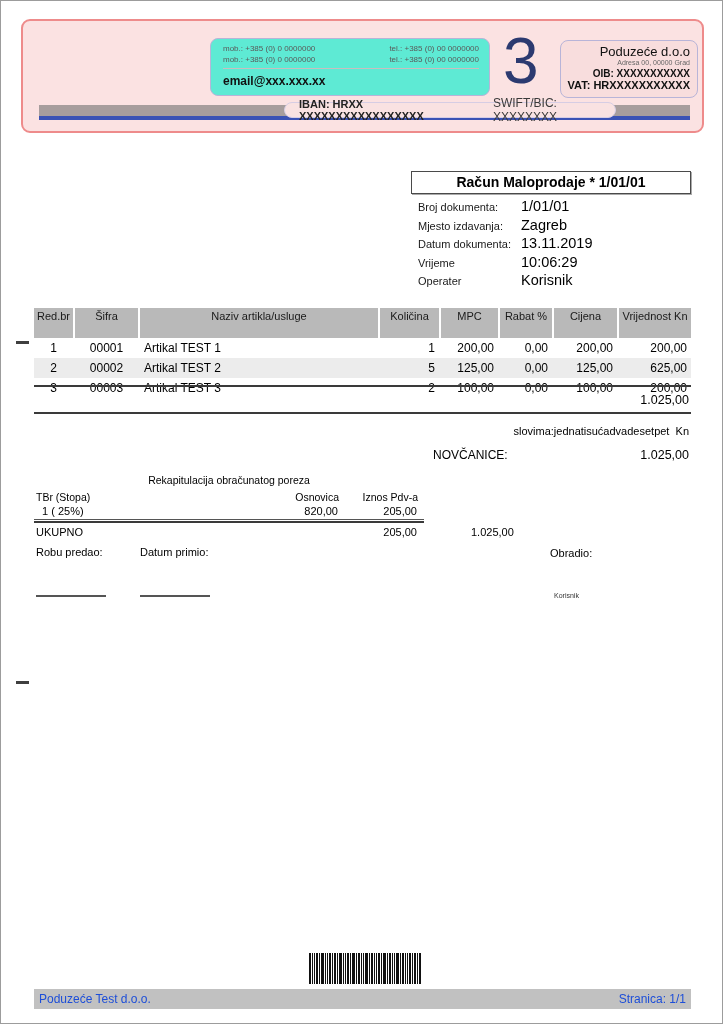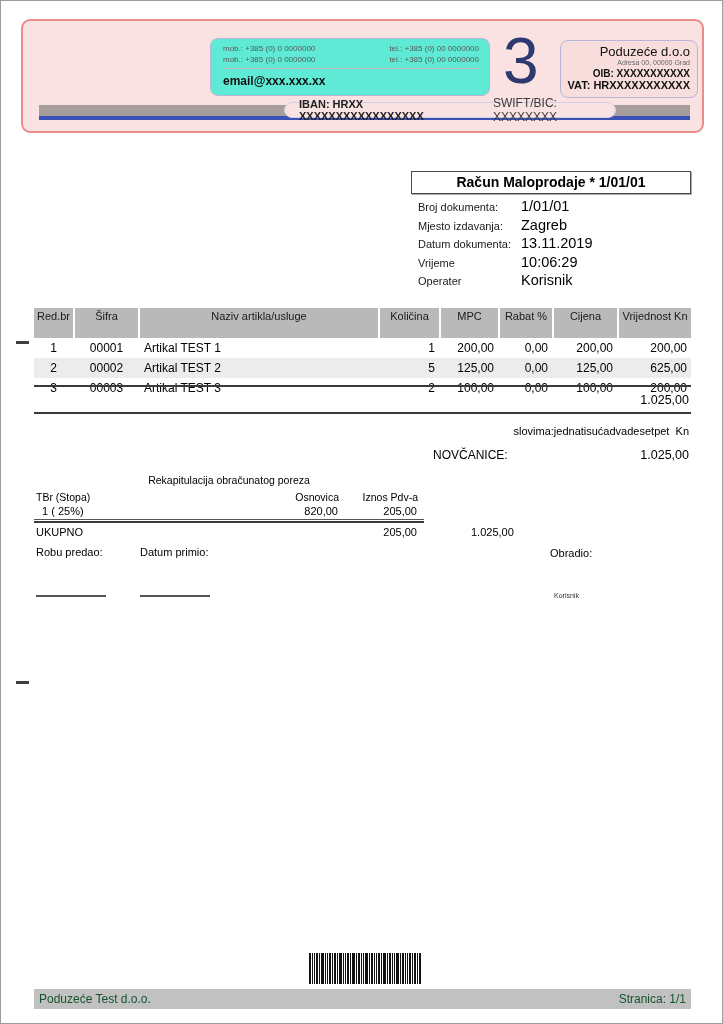--- a/index.html
+++ b/index.html
@@ -105,21 +105,21 @@
   .sig-processed { position:absolute; left:549px; top:546px; font-size:11px; }
   .sig-line { position:absolute; top:594px; width:70px; height:2px; background:#555; }
   .sig-line-1 { left:35px; } .sig-line-2 { left:139px; }
   .sig-operator { position:absolute; left:553px; top:591px; font-size:7px; color:#333; }
 
   
   .barcode { position:absolute; left:308px; top:952px; }
   .footer-bar {
     position:absolute; left:33px; top:988px; width:657px; height:20px;
     background:#c1c1c1; display:flex; justify-content:space-between; align-items:center;
-    padding:0 5px; font-size:12px; color:#14532d;
+    padding:0 5px; font-size:12px; color:#1d4ed8;
   }
 </style>
 </head>
 <body>
 
 <div class="page">
 
   <div class="header-band">
 
     <div class="contact-box">

